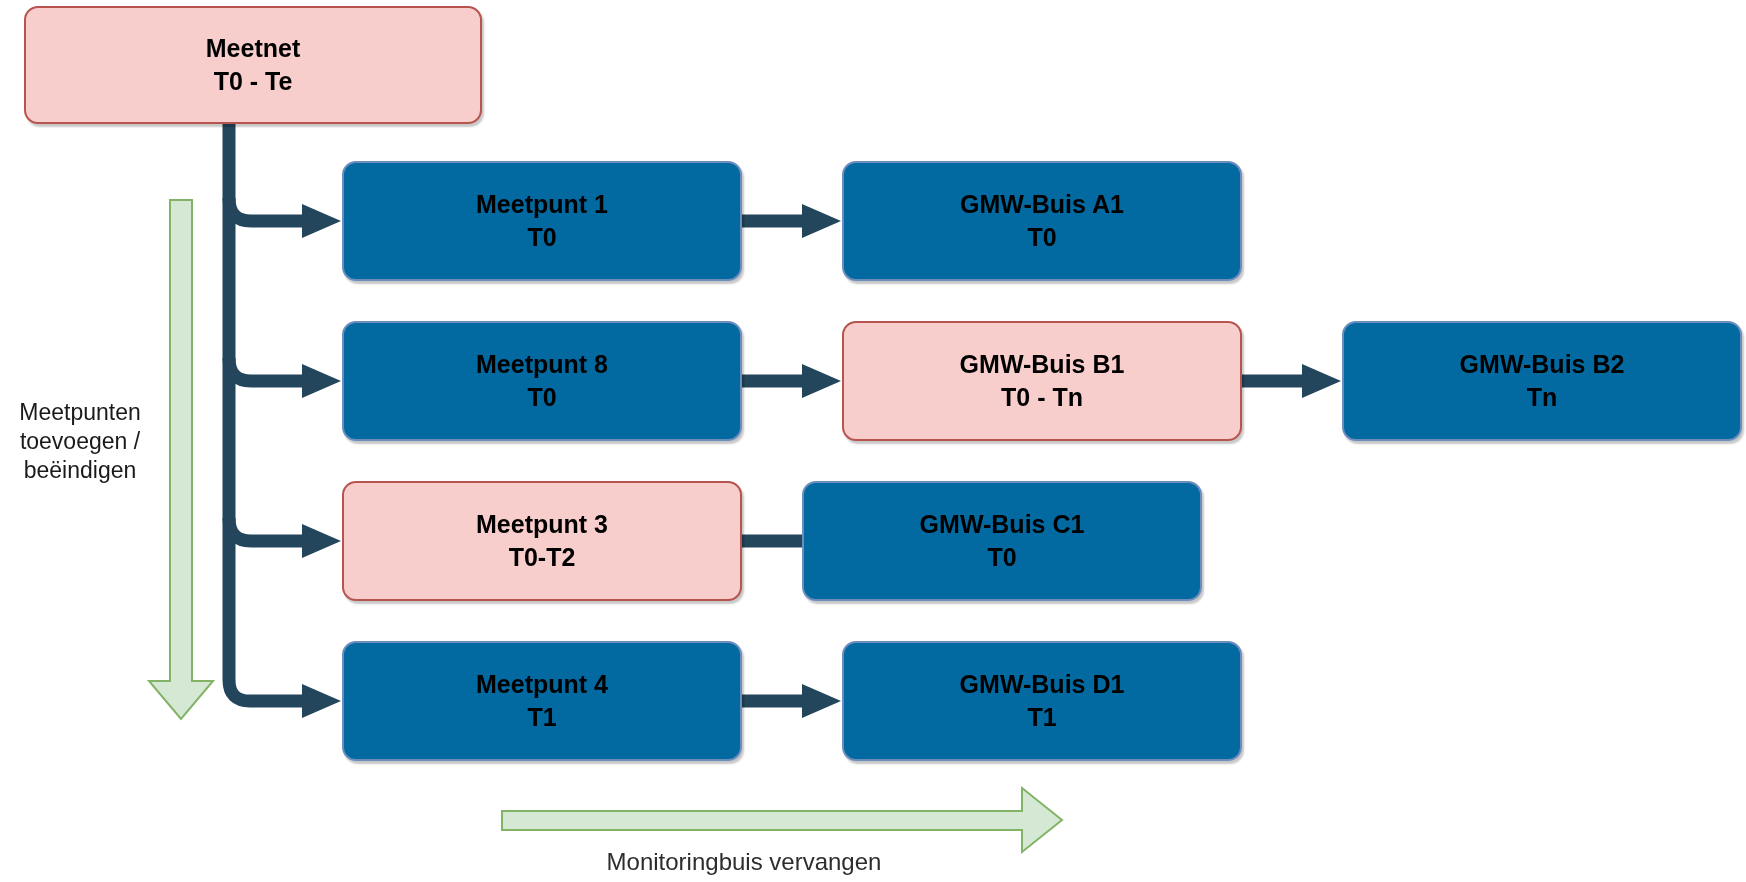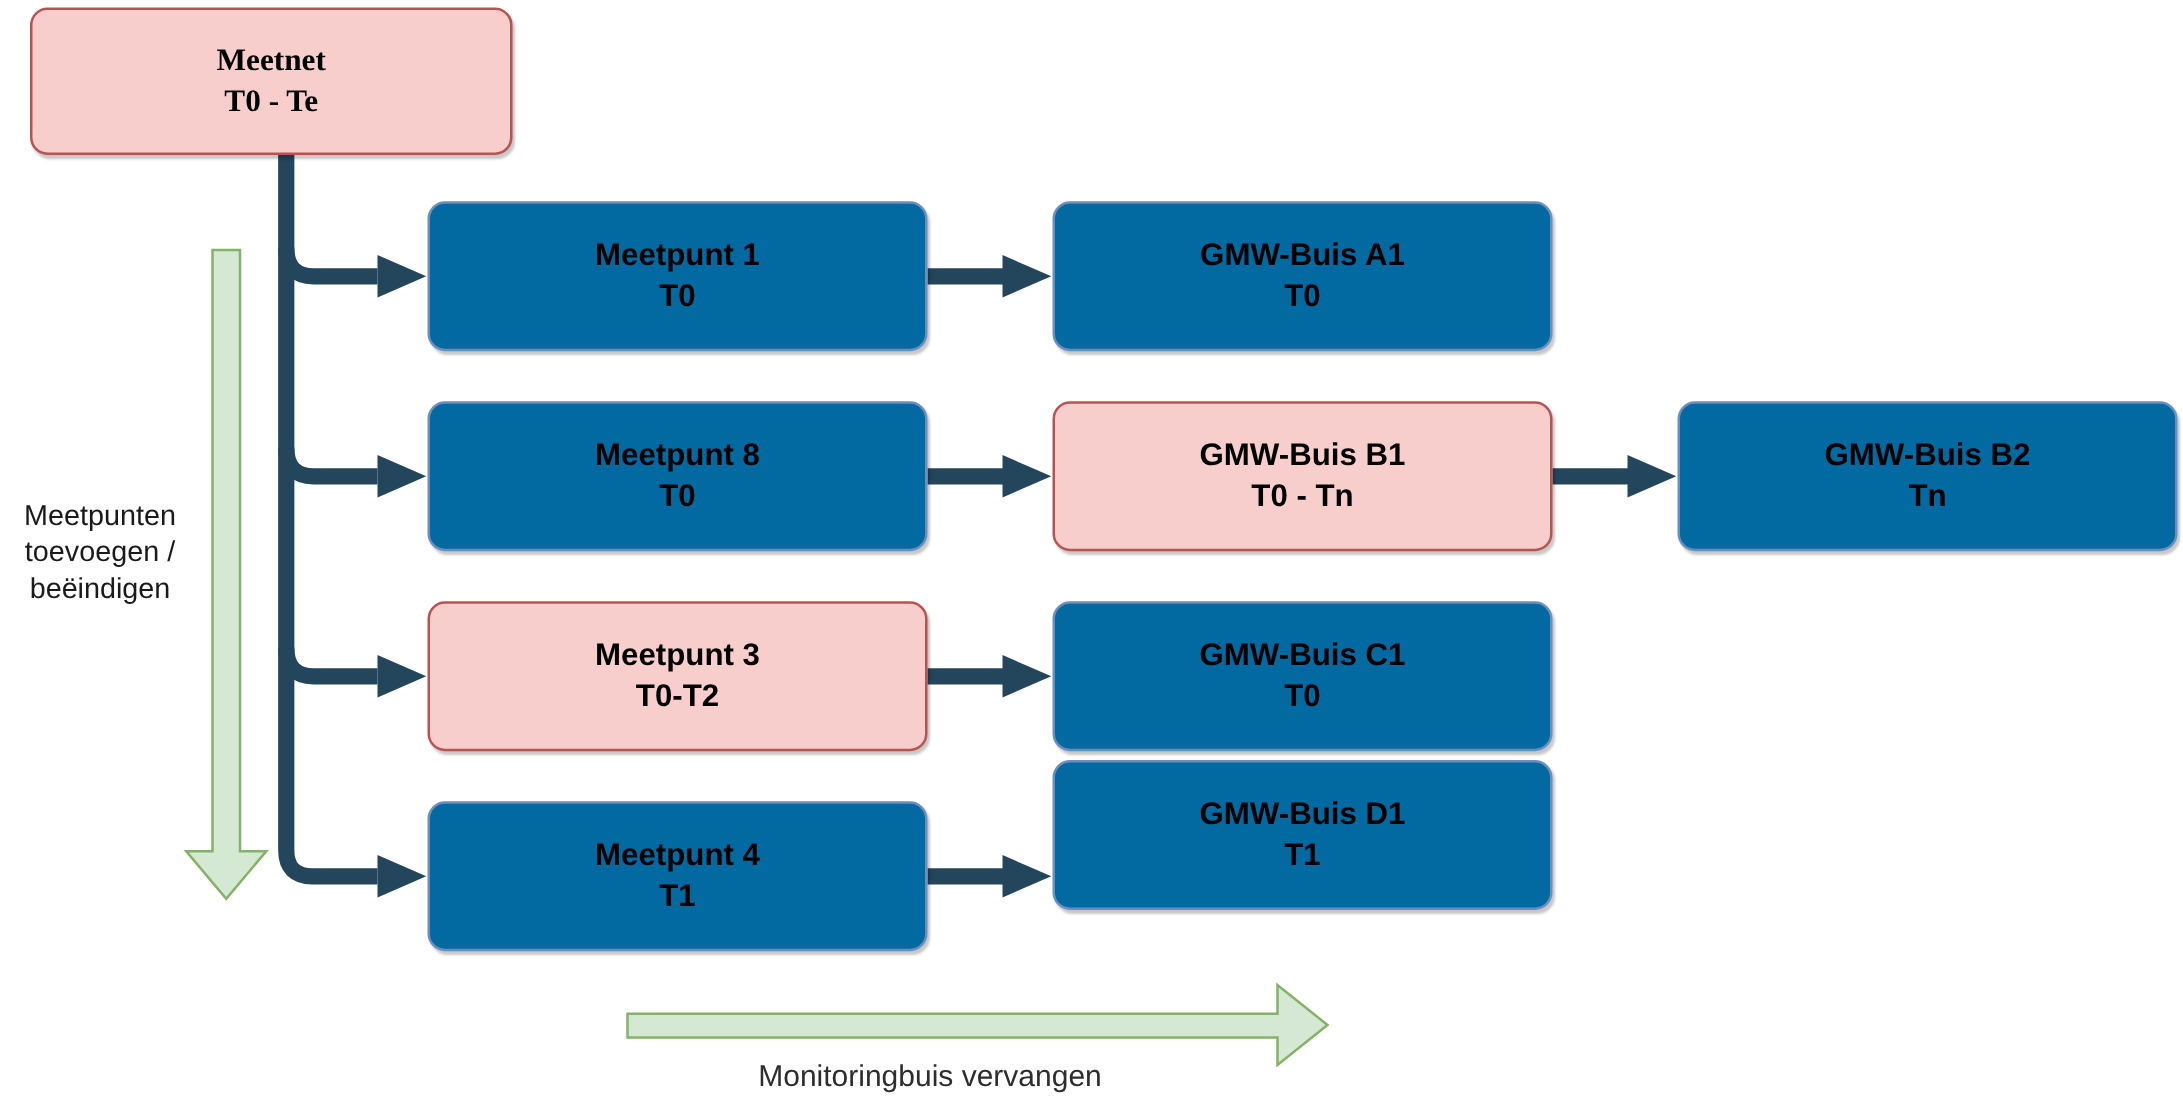--- a/index.html
+++ b/index.html
@@ -30,30 +30,30 @@
     text-align: center;
     font-weight: bold;
     font-size: 25px;
     line-height: 33px;
     color: #000000;
     box-shadow: 2px 3px 2px rgba(0,0,0,0.22);
   }
   .node.blue { background: #0369a1; border-color: #6c8ebf; }
   .node.red  { background: #f8cecc; border-color: #b85450; }
 
-  .n-meetnet { left: 24px;  top: 6px;   width: 386px; height: 118px; font-family: Liberation Serif, serif; }
+  .n-meetnet { left: 24px;  top: 6px;   width: 458px; height: 118px; }
   .n-mp1     { left: 342px; top: 161px; }
   .n-gmwa1   { left: 842px; top: 161px; }
   .n-mp2     { left: 342px; top: 321px; }
   .n-gmwb1   { left: 842px; top: 321px; }
   .n-gmwb2   { left: 1342px;top: 321px; }
   .n-mp3     { left: 342px; top: 481px; align-items: center; }
-  .n-gmwc1   { left: 842px; top: 481px; }
+  .n-gmwc1   { left: 802px; top: 481px; }
   .n-mp4     { left: 342px; top: 641px; }
-  .n-gmwd1   { left: 842px; top: 608px; }
+  .n-gmwd1   { left: 842px; top: 641px; }
 
   .left-label {
     position: absolute;
     left: 0px; top: 398px;
     width: 160px;
     text-align: center;
     font-size: 23px;
     line-height: 29px;
     color: #1a1a1a;
   }

